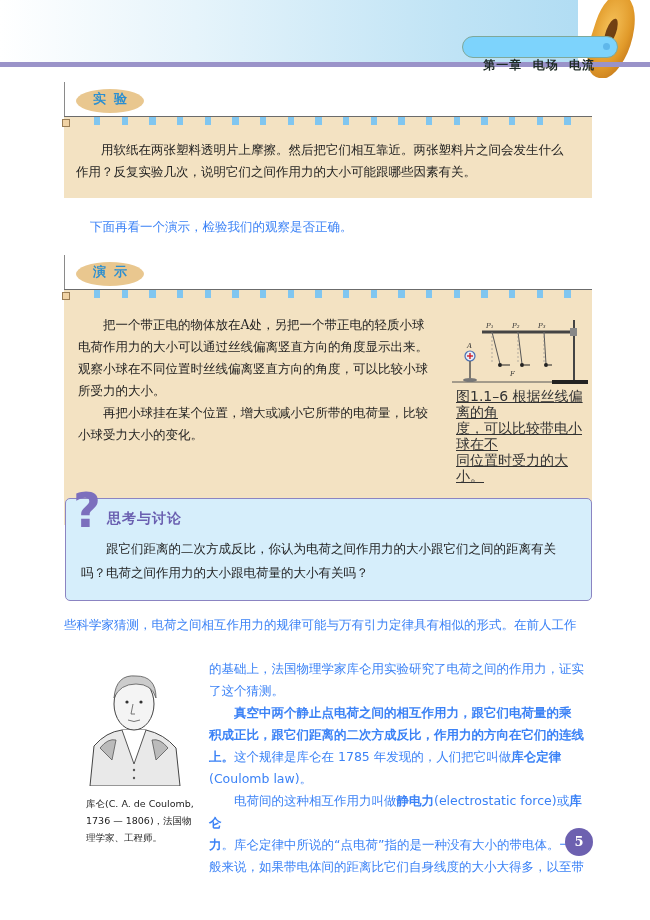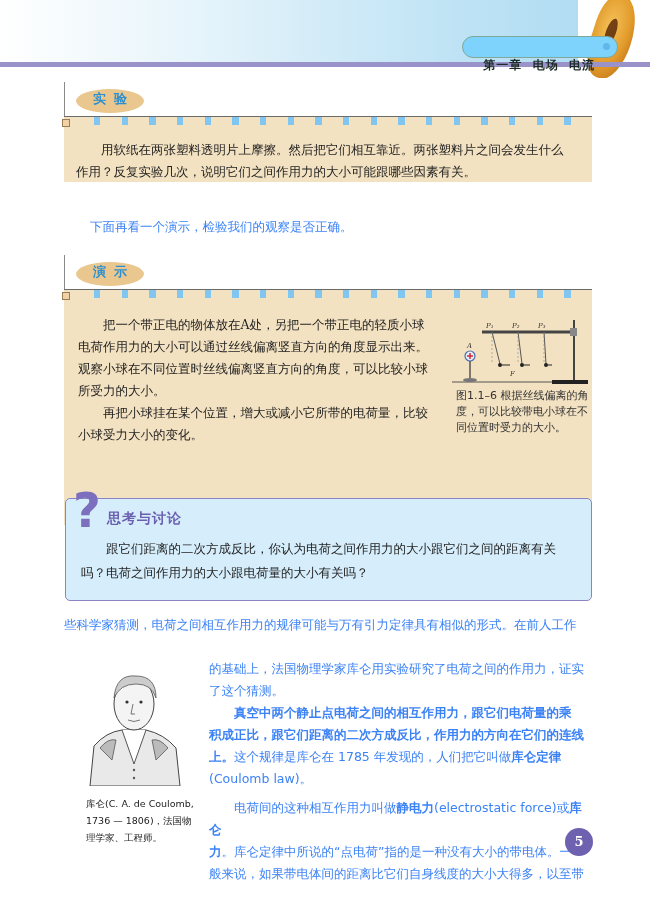--- a/index.html
+++ b/index.html
@@ -33,21 +33,21 @@
   .panel .squares { position: absolute; left: 30px; top: 0; right: 0; height: 10px; display: flex; gap: 0; }
   .panel .sq { width: 7px; height: 8px; background: #80c6f0; margin-right: 21.5px; }
   .panel-text { position: absolute; font-family: "DejaVu Serif", "Liberation Serif", serif; font-size: 12.5px;
     line-height: 22px; color: #1e1e1e; }
 
   .plain-text { position: absolute; font-size: 13px; line-height: 22px; color: #1a1a1a; }
 
   
   .fig { position: absolute; left: 452px; top: 318px; width: 140px; height: 72px; }
   .fig-caption { position: absolute; left: 456px; top: 388px; width: 134px;
-    font-family: "DejaVu Sans", "Liberation Sans", sans-serif; font-size: 11px; line-height: 16px; color: #333; }
+    font-family: "DejaVu Sans", "Liberation Sans", sans-serif; font-size: 14px; line-height: 16px; color: #333; text-decoration: underline; }
 
   
   .discuss { position: absolute; left: 65px; top: 498px; width: 527px; height: 103px;
     background: #d6eefb; border: 1.5px solid #8b84c2; border-radius: 5px; }
   .qmark { position: absolute; left: 73px; top: 486px; font-family: "DejaVu Sans", "Liberation Sans", sans-serif;
     font-size: 48px; font-weight: bold; color: #7c6fbd; line-height: 48px; }
   .discuss-title { position: absolute; left: 107px; top: 510px; font-family: "DejaVu Sans", "Liberation Sans", sans-serif;
     font-size: 14px; color: #6a5fb0; font-weight: bold; letter-spacing: 1px; }
   .discuss-text { position: absolute; left: 81px; top: 537px; width: 500px; font-size: 12.5px; line-height: 24px; color: #1e1e1e; }
 
@@ -71,21 +71,21 @@
     <div class="amber-spot"></div>
 </div>
 <div class="header-rule"></div>
 <div class="chapter-pill">
   <span>第一章  电场  电流</span>
   <span class="chapter-dot"></span>
 </div>
 
 <div class="box-vline" style="top:82px;height:60px;"></div>
 <div class="pill-tag" style="top:89px;">实验</div>
-<div class="panel" style="top:116px;height:66px;">
+<div class="panel" style="top:116px;height:82px;">
   <div class="corner"></div>
   <div class="squares">
     <span class="sq"></span>
       <span class="sq"></span>
       <span class="sq"></span>
       <span class="sq"></span>
       <span class="sq"></span>
       <span class="sq"></span>
       <span class="sq"></span>
       <span class="sq"></span>
@@ -188,21 +188,21 @@
 <div class="plain-text body-text" style="left:64px;top:614px;width:530px;">
   <div>些科学家猜测，电荷之间相互作用力的规律可能与万有引力定律具有相似的形式。在前人工作</div>
 </div>
 <div class="plain-text body-text" style="left:209px;top:658px;width:385px;line-height:22px;">
   <div>的基础上，法国物理学家库仑用实验研究了电荷之间的作用力，证实</div>
   <div>了这个猜测。</div>
   <div style="text-indent:2em;" class="bold">真空中两个静止点电荷之间的相互作用力，跟它们电荷量的乘</div>
   <div class="bold">积成正比，跟它们距离的二次方成反比，作用力的方向在它们的连线</div>
   <div><span class="bold">上。</span><span>这个规律是库仑在 1785 年发现的，人们把它叫做</span><span class="bold">库仑定律</span></div>
   <div>(Coulomb law)。</div>
-  <div style="text-indent:2em;margin-top:7px;"><span>电荷间的这种相互作用力叫做</span><span class="bold">静电力</span><span>(electrostatic force)或</span><span class="bold">库仑</span></div>
+  <div style="text-indent:2em;"><span>电荷间的这种相互作用力叫做</span><span class="bold">静电力</span><span>(electrostatic force)或</span><span class="bold">库仑</span></div>
   <div><span class="bold">力</span><span>。库仑定律中所说的“点电荷”指的是一种没有大小的带电体。一</span></div>
   <div>般来说，如果带电体间的距离比它们自身线度的大小大得多，以至带</div>
 </div>
 
 <svg class="portrait" viewBox="0 0 96 118">
   <path d="M4 118 L8 78 Q20 64 36 62 L60 62 Q78 66 90 80 L94 118 Z" fill="#e9e9e9" stroke="#444" stroke-width="1"></path>
   <path d="M36 62 L48 96 L60 62" fill="#fff" stroke="#555" stroke-width="1"></path>
   <path d="M14 80 Q22 70 30 72 L26 92 Z" fill="#bbb" stroke="#555" stroke-width="0.8"></path>
   <path d="M82 80 Q74 70 66 72 L70 92 Z" fill="#bbb" stroke="#555" stroke-width="0.8"></path>
   <ellipse cx="48" cy="36" rx="20" ry="26" fill="#f4f4f4" stroke="#444" stroke-width="1"></ellipse>

